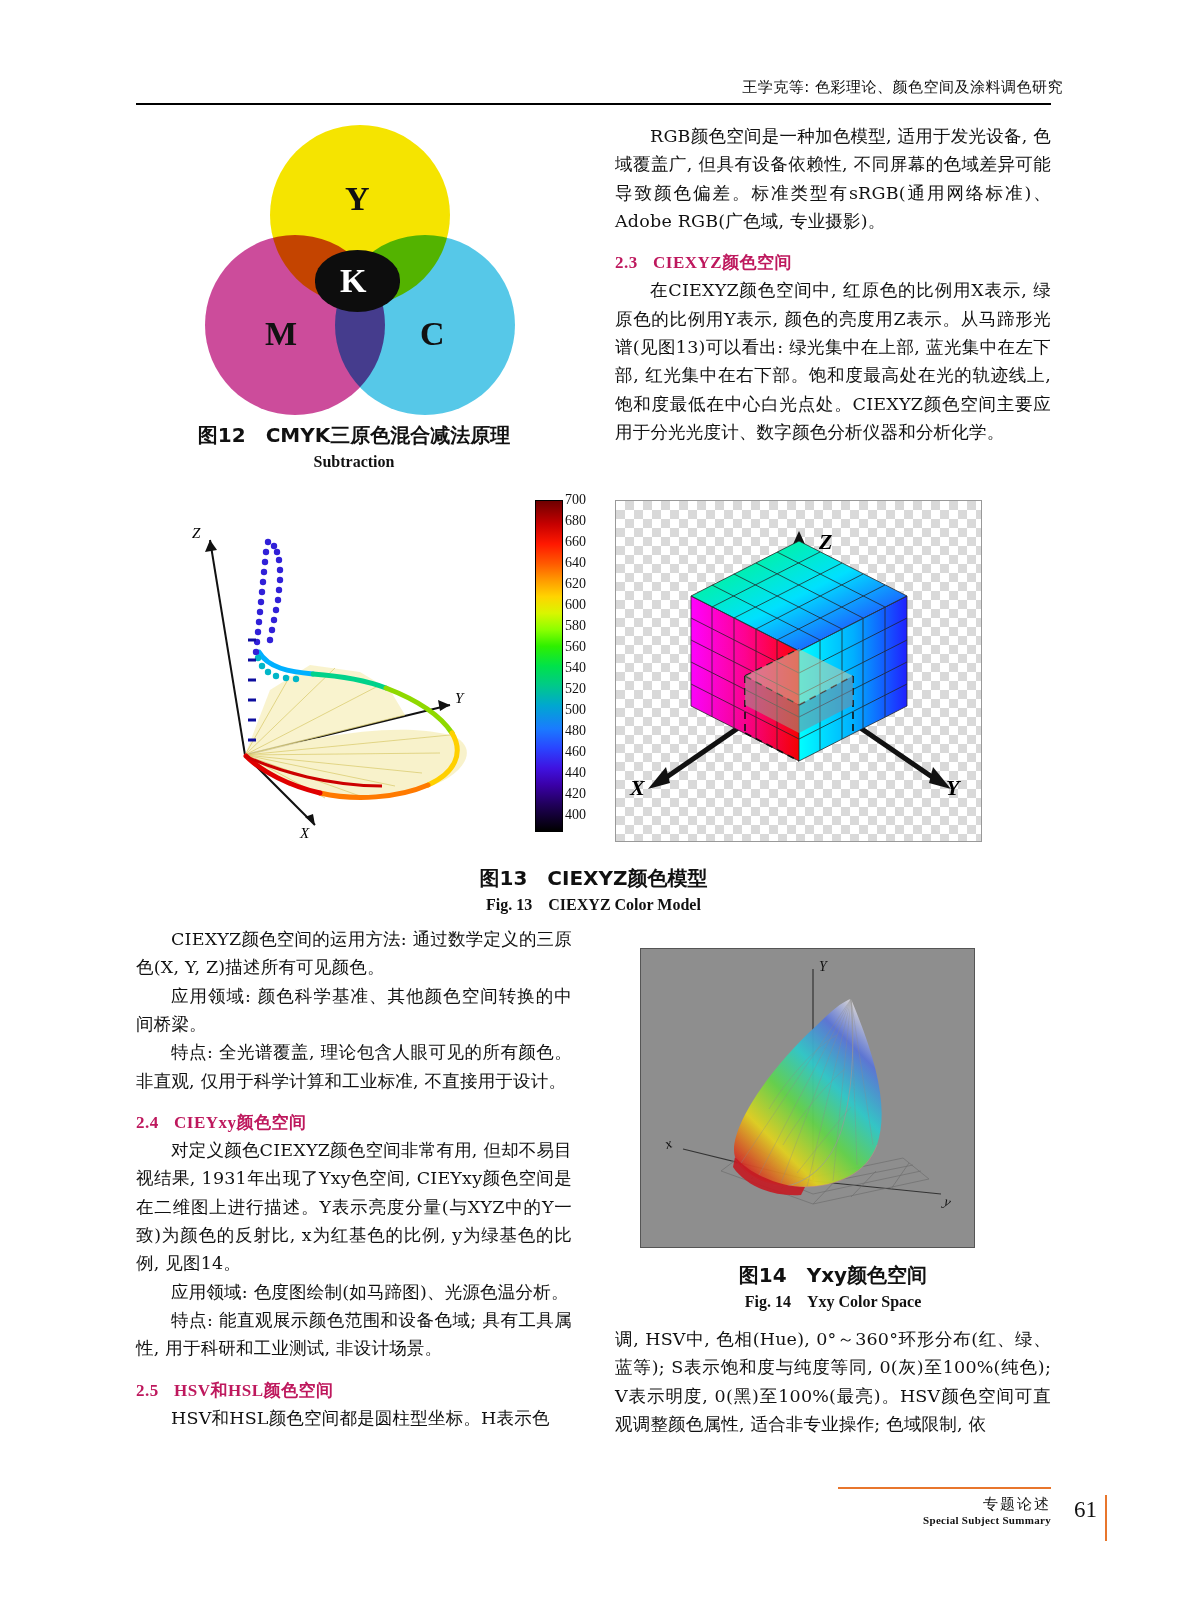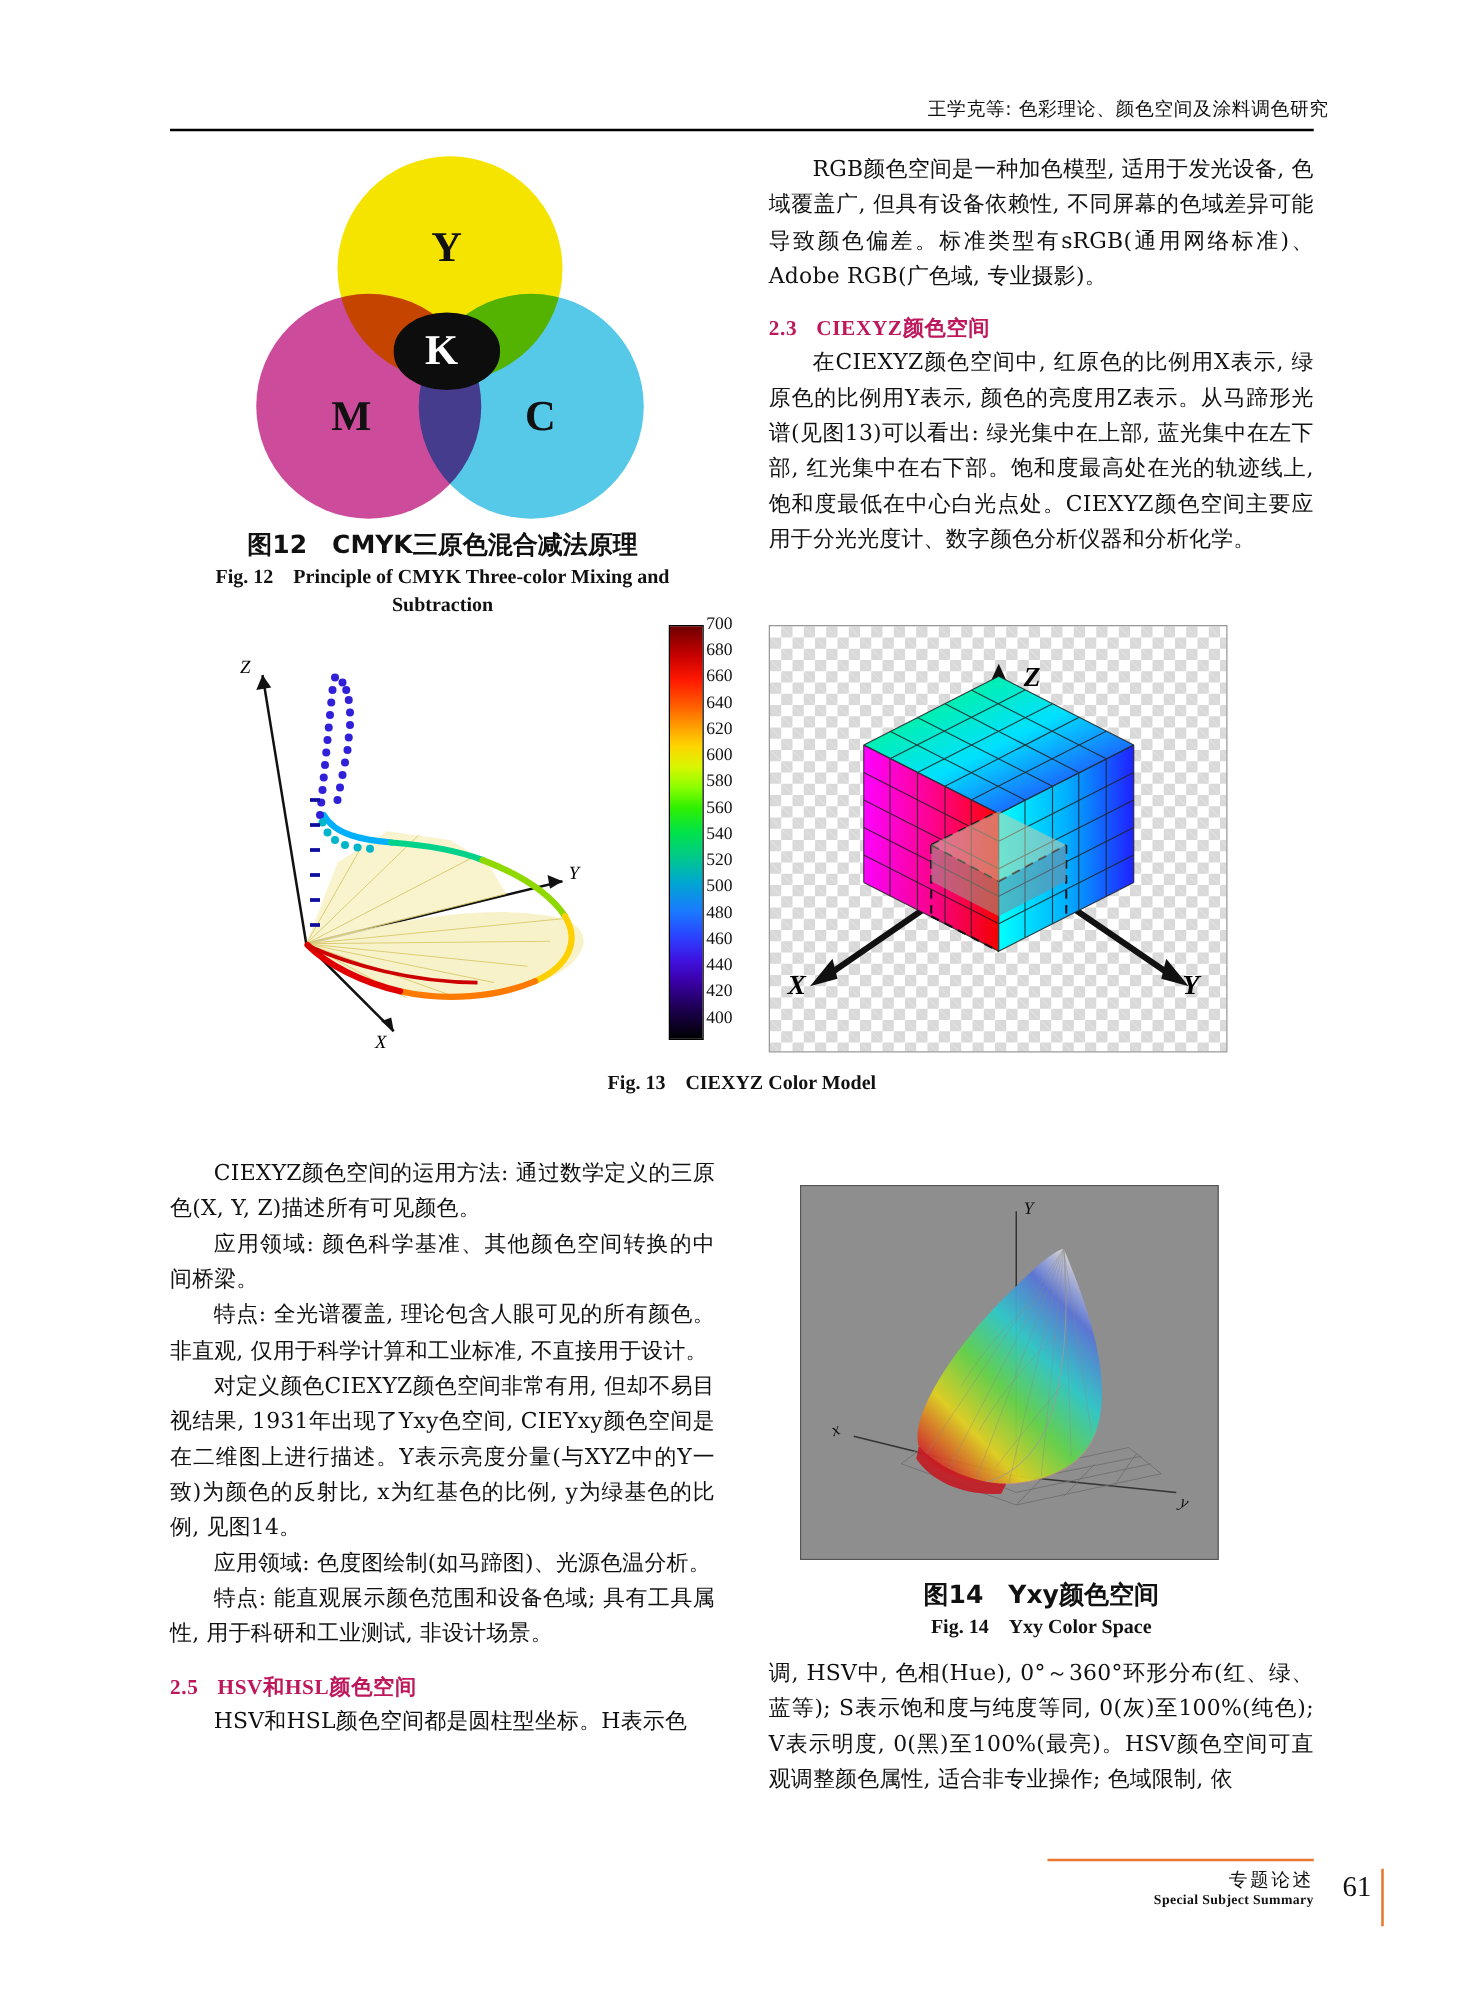--- a/index.html
+++ b/index.html
@@ -168,21 +168,20 @@
     <div class="venn" style="left:5px; top:110px; width:180px; height:180px; background:#cc4c9b;"></div>
     <div class="venn" style="left:135px; top:110px; width:180px; height:180px; background:#56c8e8;"></div>
     <div class="venn-label" style="left:145px; top:55px;">Y</div>
     <div class="venn-label" style="left:65px; top:190px;">M</div>
     <div class="venn-label" style="left:220px; top:190px;">C</div>
     <div style="position:absolute; left:115px; top:125px; width:85px; height:62px; background:#0d0d0d; border-radius:50%/48%;"></div>
     <div class="venn-label" style="left:140px; top:137px; color:#fff;">K</div>
   </div>
   <div style="position:absolute; left:136px; top:412px; width:436px;">
     <div class="fig-cap">图12　CMYK三原色混合减法原理</div>
-    <div class="fig-cap-en">Fig. 12　Principle of CMYK Three-color Mixing and</div>
     <div class="fig-cap-en">Subtraction</div>
   </div>
 
   <div class="col-right">
     <p class="body">RGB颜色空间是一种加色模型, 适用于发光设备, 色域覆盖广, 但具有设备依赖性, 不同屏幕的色域差异可能导致颜色偏差。标准类型有sRGB(通用网络标准)、Adobe RGB(广色域, 专业摄影)。</p>
     <div class="sec-head">
       <span class="num">2.3</span><span>CIEXYZ颜色空间</span>
     </div>
     <p class="body">在CIEXYZ颜色空间中, 红原色的比例用X表示, 绿原色的比例用Y表示, 颜色的亮度用Z表示。从马蹄形光谱(见图13)可以看出: 绿光集中在上部, 蓝光集中在左下部, 红光集中在右下部。饱和度最高处在光的轨迹线上, 饱和度最低在中心白光点处。CIEXYZ颜色空间主要应用于分光光度计、数字颜色分析仪器和分析化学。</p>
   </div>
@@ -394,27 +393,31 @@
 
       <g opacity="0.55">
         <polygon points="129,175 183,148 237,175 183,204" fill="#c9cfa8"></polygon>
         <polygon points="129,175 183,204 183,232 129,204" fill="#9aa38a"></polygon>
         <polygon points="237,175 183,204 183,232 237,204" fill="#7f8a9c"></polygon>
       </g>
     </svg>
   </div>
 
   <div style="position:absolute; left:136px; top:855px; width:915px;">
+    <div class="fig-cap">图13　CIEXYZ颜色模型</div>
     <div class="fig-cap-en">Fig. 13　CIEXYZ Color Model</div>
   </div>
 
   <div style="position:absolute; left:136px; top:925px; width:436px;">
     <p class="body">CIEXYZ颜色空间的运用方法: 通过数学定义的三原色(X, Y, Z)描述所有可见颜色。</p>
     <p class="body">应用领域: 颜色科学基准、其他颜色空间转换的中间桥梁。</p>
     <p class="body">特点: 全光谱覆盖, 理论包含人眼可见的所有颜色。非直观, 仅用于科学计算和工业标准, 不直接用于设计。</p>
+    <div class="sec-head">
+      <span class="num">2.4</span><span>CIEYxy颜色空间</span>
+    </div>
     <p class="body">对定义颜色CIEXYZ颜色空间非常有用, 但却不易目视结果, 1931年出现了Yxy色空间, CIEYxy颜色空间是在二维图上进行描述。Y表示亮度分量(与XYZ中的Y一致)为颜色的反射比, x为红基色的比例, y为绿基色的比例, 见图14。</p>
     <p class="body">应用领域: 色度图绘制(如马蹄图)、光源色温分析。</p>
     <p class="body">特点: 能直观展示颜色范围和设备色域; 具有工具属性, 用于科研和工业测试, 非设计场景。</p>
     <div class="sec-head">
       <span class="num">2.5</span><span>HSV和HSL颜色空间</span>
     </div>
     <p class="body">HSV和HSL颜色空间都是圆柱型坐标。H表示色</p>
   </div>
 
   <div id="fig14">

